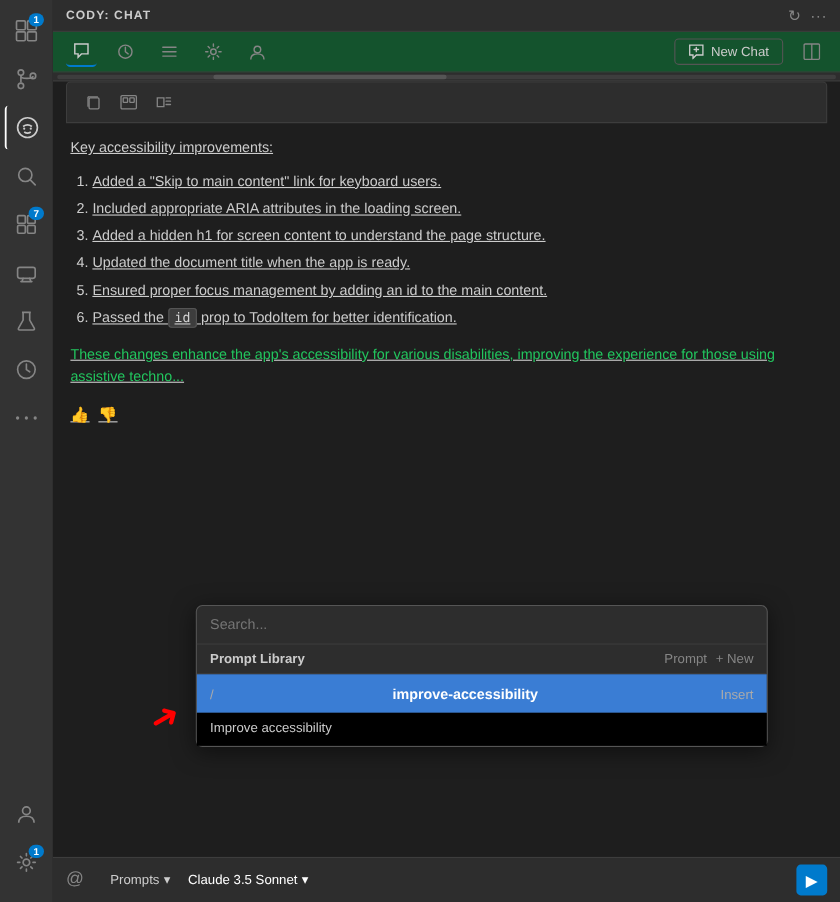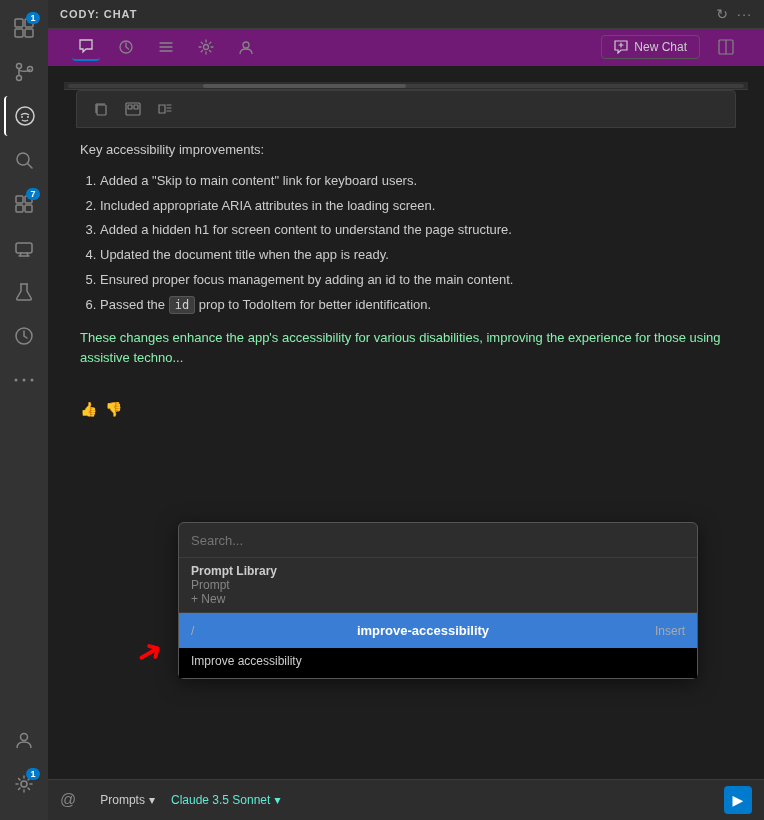--- a/index.html
+++ b/index.html
@@ -83,24 +83,24 @@
       border-bottom: 1px solid #3d3d3d;
       text-align: center;
     }
     .title-bar-left { display: flex; align-items: center; gap: 8px; }
     .title-bar-right { display: flex; align-items: center; gap: 8px; }
 
     
     .toolbar {
       display: flex;
       align-items: center;
-      padding: 4px 24px;
+      padding: 4px 12px;
       gap: 12px;
       border-bottom: 1px solid #3d3d3d;
-      background: #701a75;
+      background: #14532d;
     }
     .toolbar-icon {
       width: 28px;
       height: 28px;
       display: flex;
       align-items: center;
       justify-content: center;
       cursor: pointer;
       color: #858585;
       font-size: 16px;
@@ -121,22 +121,23 @@
       border-radius: 4px;
       color: #cccccc;
       cursor: pointer;
       font-size: 12px;
     }
 
     
     .content-area {
       flex: 1;
       overflow-y: auto;
-      padding: 16px;
+      padding: 0;
       position: relative;
+      text-decoration: underline;
     }
 
     
     .scrollbar-area {
       height: 8px;
       background: #2d2d2d;
       border-bottom: 1px solid #3d3d3d;
       display: flex;
       align-items: center;
       padding: 0 4px;
@@ -201,22 +202,22 @@
     .inline-code {
       background: #3d3d3d;
       border: 1px solid #555;
       border-radius: 3px;
       padding: 1px 5px;
       font-family: 'Consolas', monospace;
       font-size: 12px;
       color: #d4d4d4;
     }
     .chat-para {
-      color: #86efac;
-      margin-bottom: 16px;
+      color: #22c55e;
+      margin-bottom: 0;
     }
 
     
     .feedback-row {
       display: flex;
       align-items: center;
       gap: 8px;
       padding: 4px 16px;
       color: #858585;
     }
@@ -256,21 +257,20 @@
       font-size: 13px;
       width: 100%;
     }
     .dropdown-header {
       display: flex;
       align-items: flex-start;
       padding: 6px 12px;
       font-size: 12px;
       color: #858585;
       border-bottom: 1px solid #3d3d3d;
-      flex-direction: column;
     }
     .dropdown-header .title { font-weight: 600; color: #cccccc; flex: 1; }
     .dropdown-header .manage { color: #858585; cursor: pointer; margin-right: 8px; }
     .dropdown-header .new-btn {
       color: #858585;
       cursor: pointer;
       display: flex;
       align-items: center;
       gap: 2px;
     }
@@ -324,21 +324,21 @@
       font-size: 12px;
       cursor: pointer;
       padding: 2px 4px;
       border-radius: 3px;
       margin-left: 12px;
     }
     .model-btn {
       display: flex;
       align-items: flex-start;
       gap: 4px;
-      color: #5eead4;
+      color: #ffffff;
       font-size: 12px;
       cursor: pointer;
       padding: 2px 4px;
       border-radius: 3px;
     }
     .bottom-spacer { flex: 1; }
     .send-btn {
       width: 28px;
       height: 28px;
       background: #007acc;

